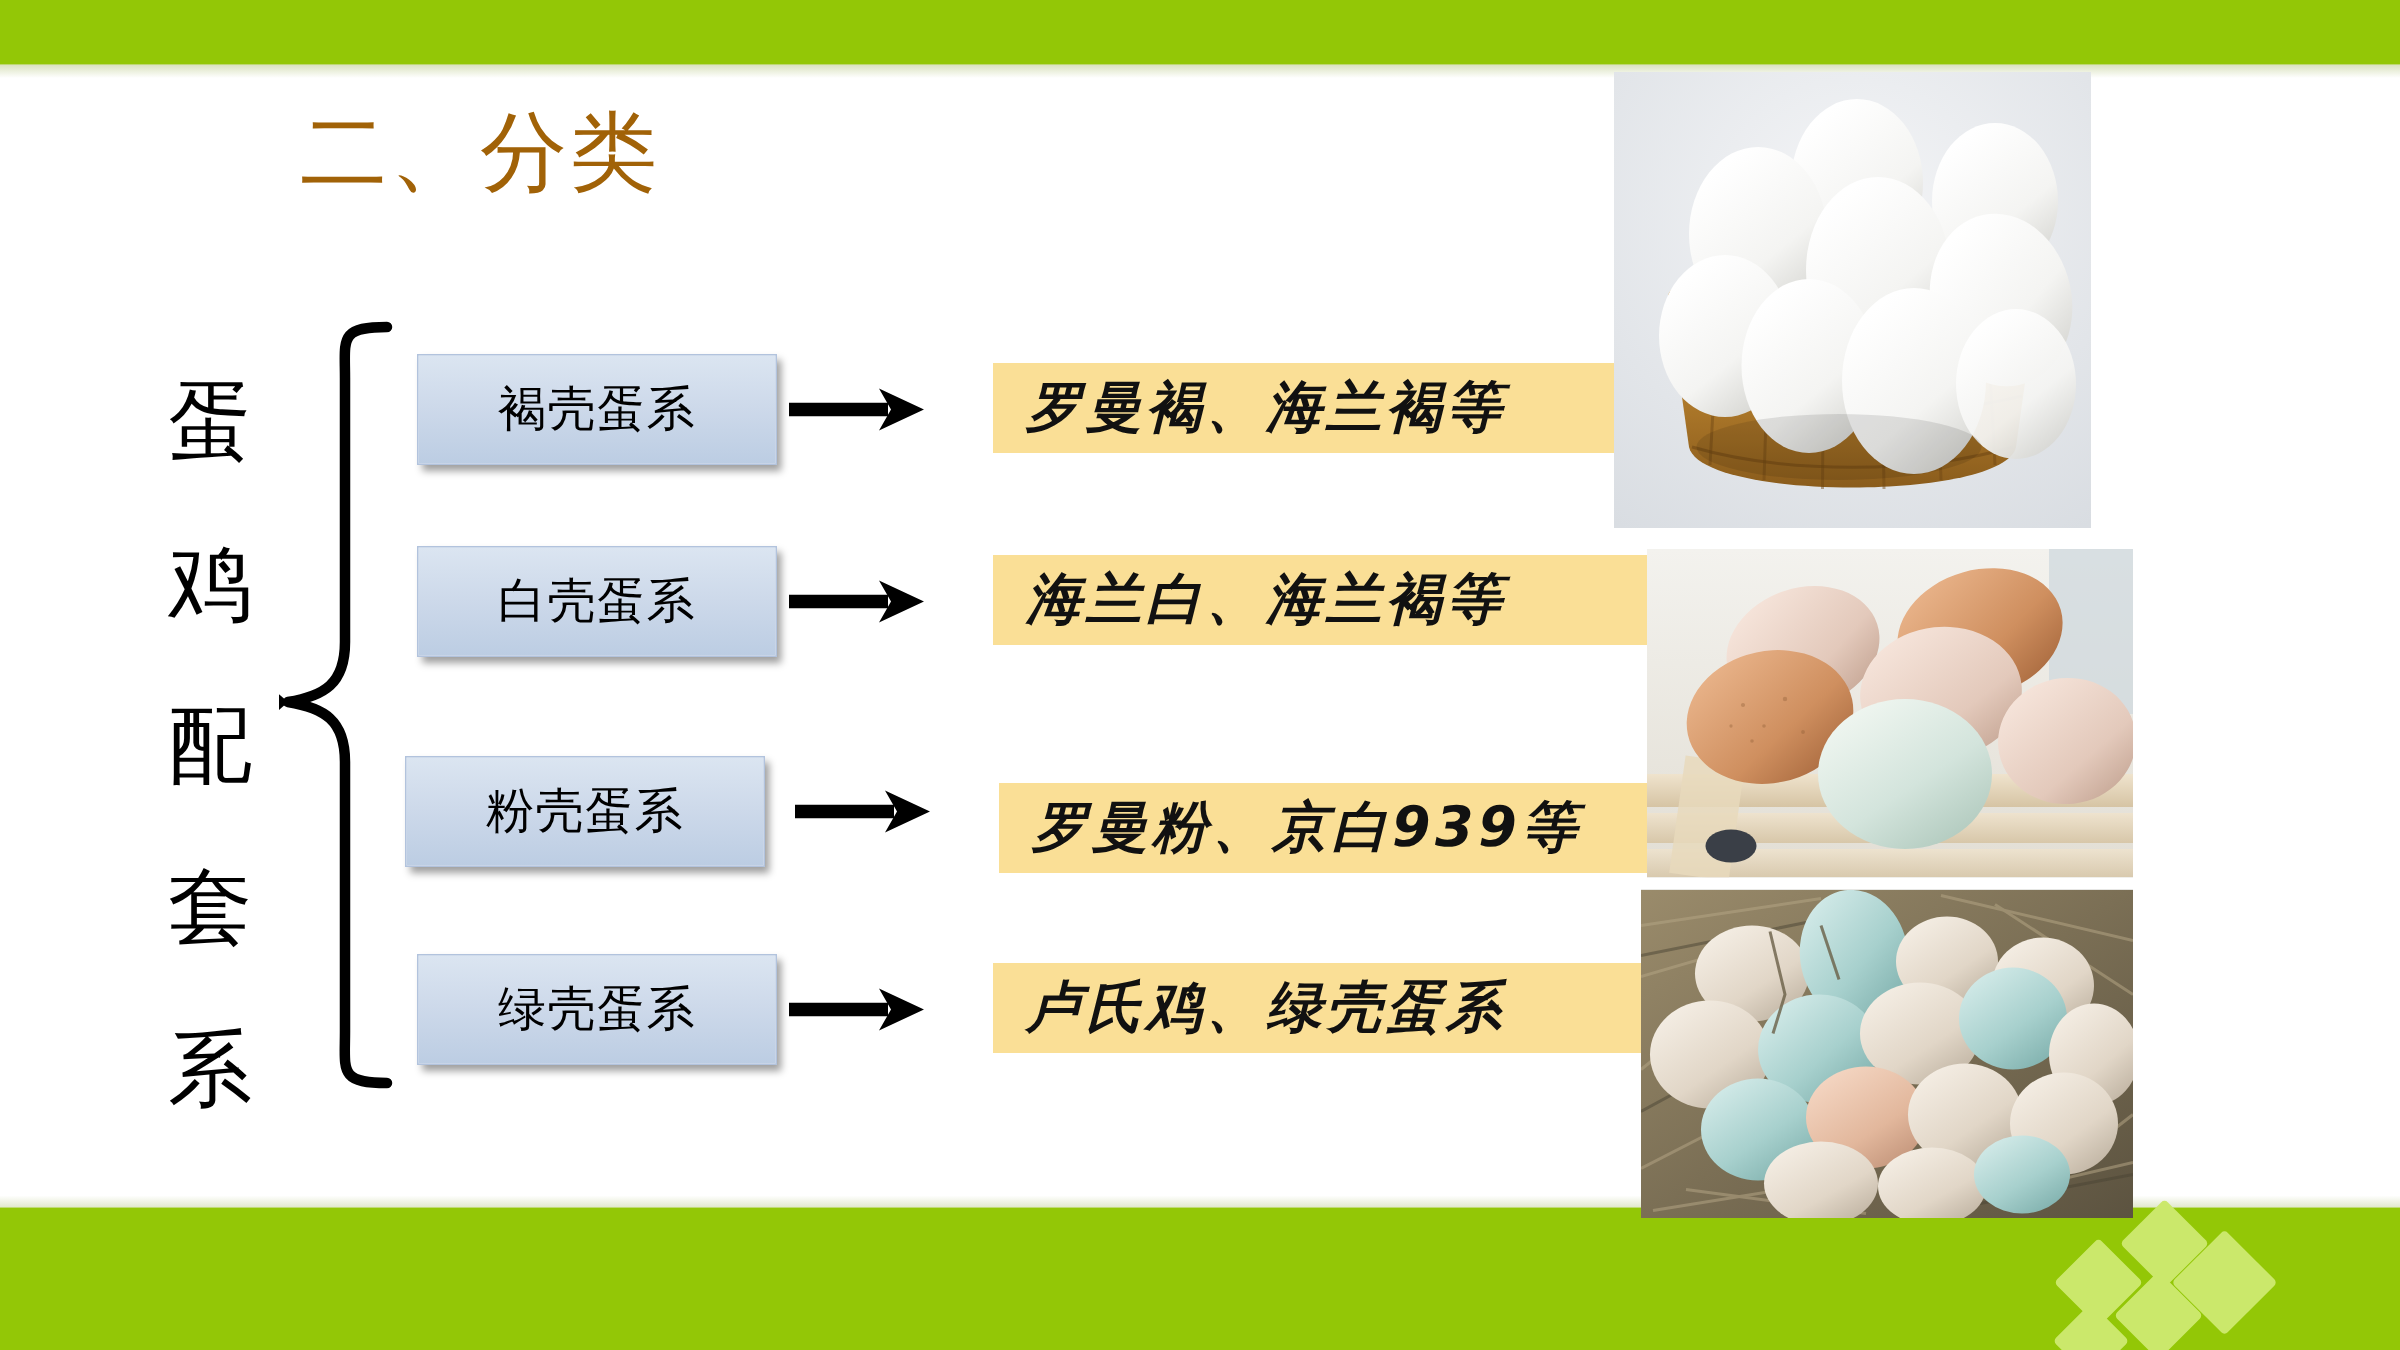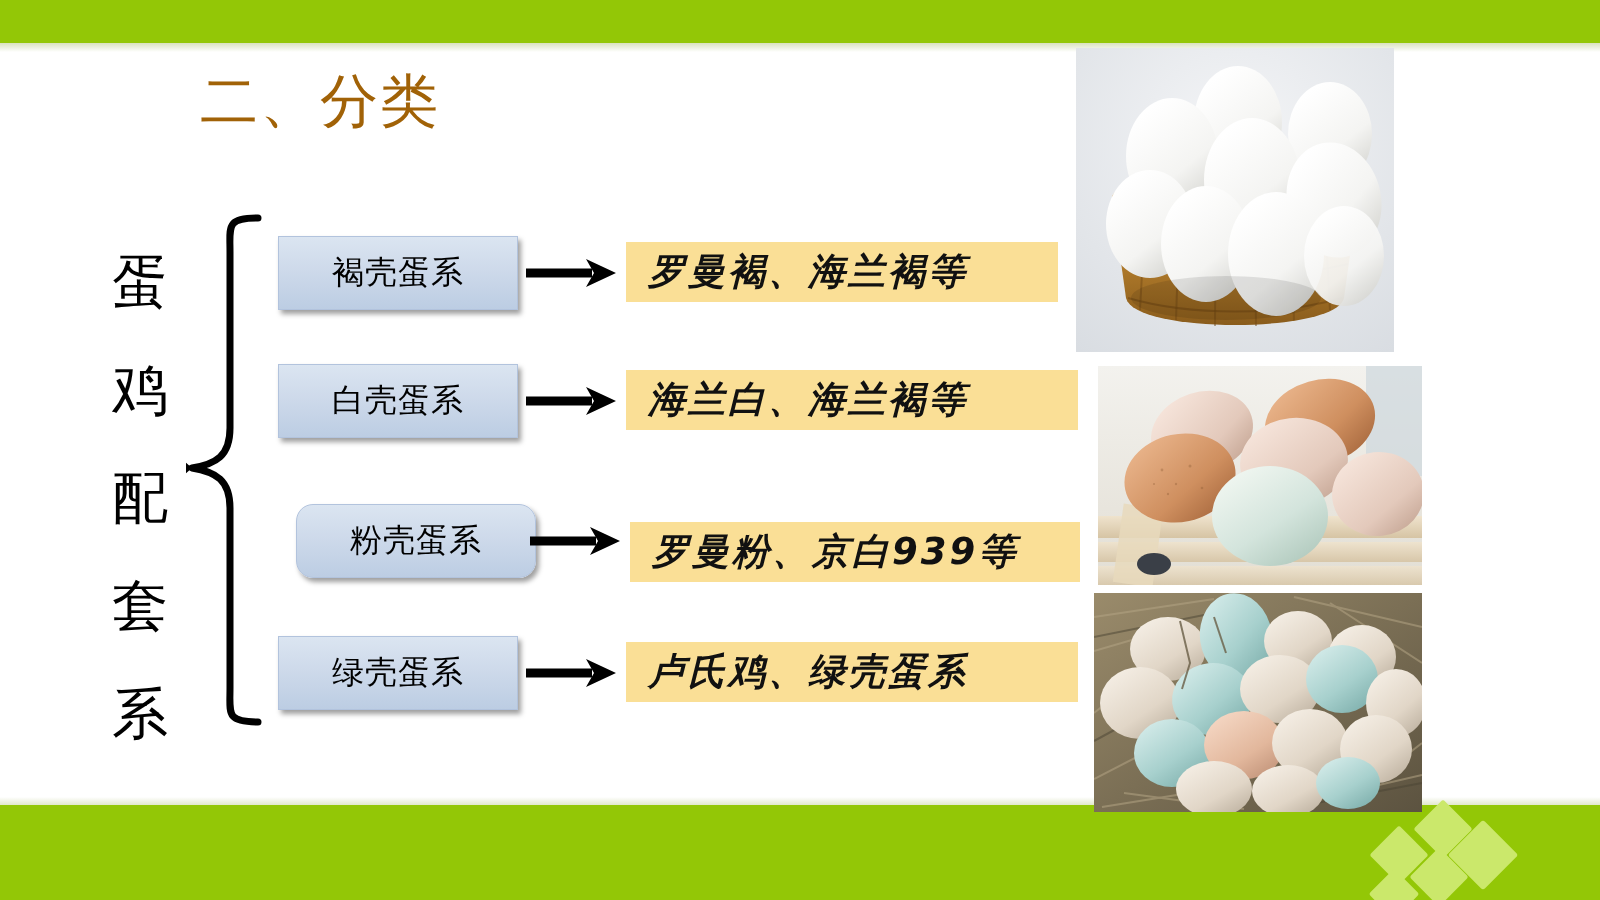--- a/index.html
+++ b/index.html
@@ -70,21 +70,21 @@
     white-space:nowrap;
   }
   .arrow{position:absolute;width:92px;height:34px;}
   .val-box{
     position:absolute;height:60px;
     background:#fadf96;
     display:flex;align-items:center;
     padding-left:22px;
     font-family:"DejaVu Sans","Liberation Serif",serif;
     font-size:37px;font-style:italic;font-weight:bold;color:#111;
-    letter-spacing:3px;white-space:nowrap;
+    letter-spacing:3px;white-space:nowrap;margin-left:36px;
   }
 
   
   .photo{position:absolute;overflow:hidden;background:#eceff2;}
 </style>
 </head>
 <body>
 
 <div class="slide">
 
@@ -132,21 +132,21 @@
     <div class="arrow" style="left:524px;top:20px;">
       <svg width="92" height="34" viewBox="0 0 92 34" aria-hidden="true">
         <line x1="2" y1="17" x2="68" y2="17" stroke="#000" stroke-width="9"></line>
         <polygon points="62,3 92,17 62,31 70,17" fill="#000"></polygon>
       </svg>
     </div>
     <div class="val-box" style="left:626px;top:6px;width:430px;">海兰白、海兰褐等</div>
   </div>
 
   <div class="row" style="top:504px;">
-    <div class="cat-box" style="left:296px;top:0px;width:238px;border-radius:17px;">粉壳蛋系</div>
+    <div class="cat-box" style="left:270px;top:0px;width:238px;">粉壳蛋系</div>
     <div class="arrow" style="left:528px;top:20px;">
       <svg width="92" height="34" viewBox="0 0 92 34" aria-hidden="true">
         <line x1="2" y1="17" x2="68" y2="17" stroke="#000" stroke-width="9"></line>
         <polygon points="62,3 92,17 62,31 70,17" fill="#000"></polygon>
       </svg>
     </div>
     <div class="val-box" style="left:630px;top:18px;width:428px;">罗曼粉、京白939等</div>
   </div>
 
   <div class="row" style="top:636px;">

